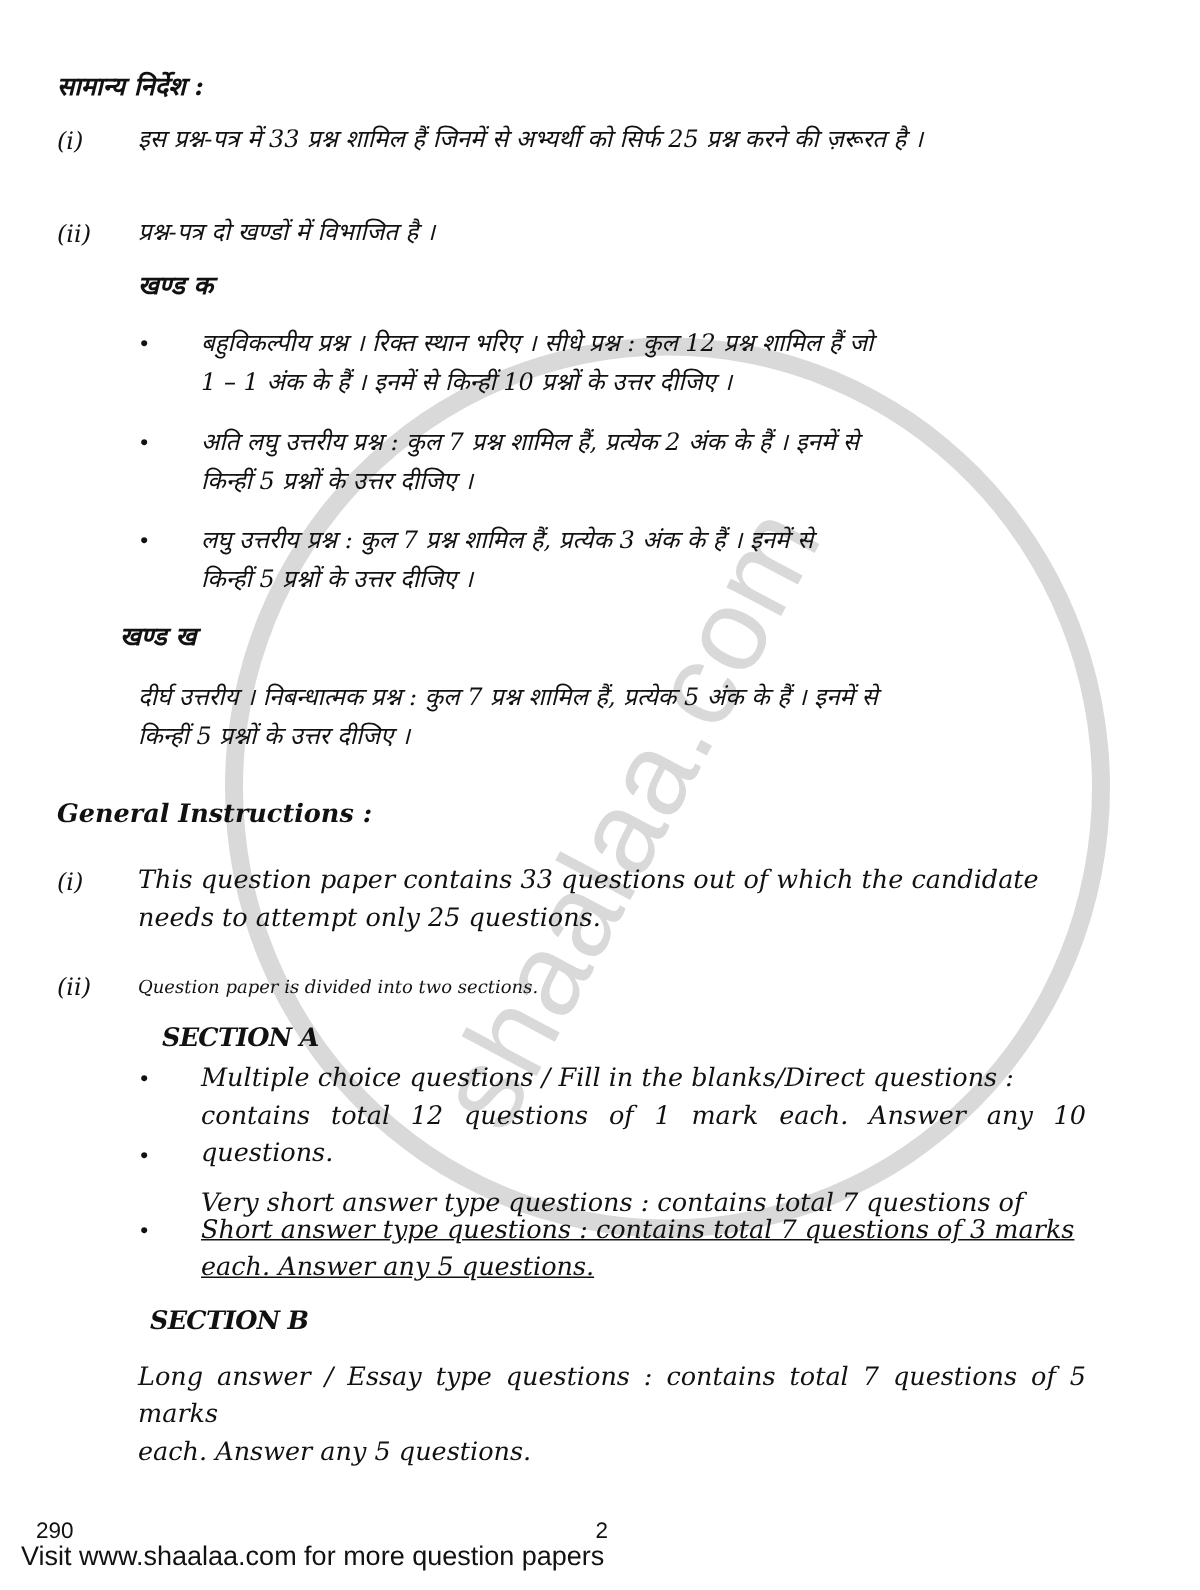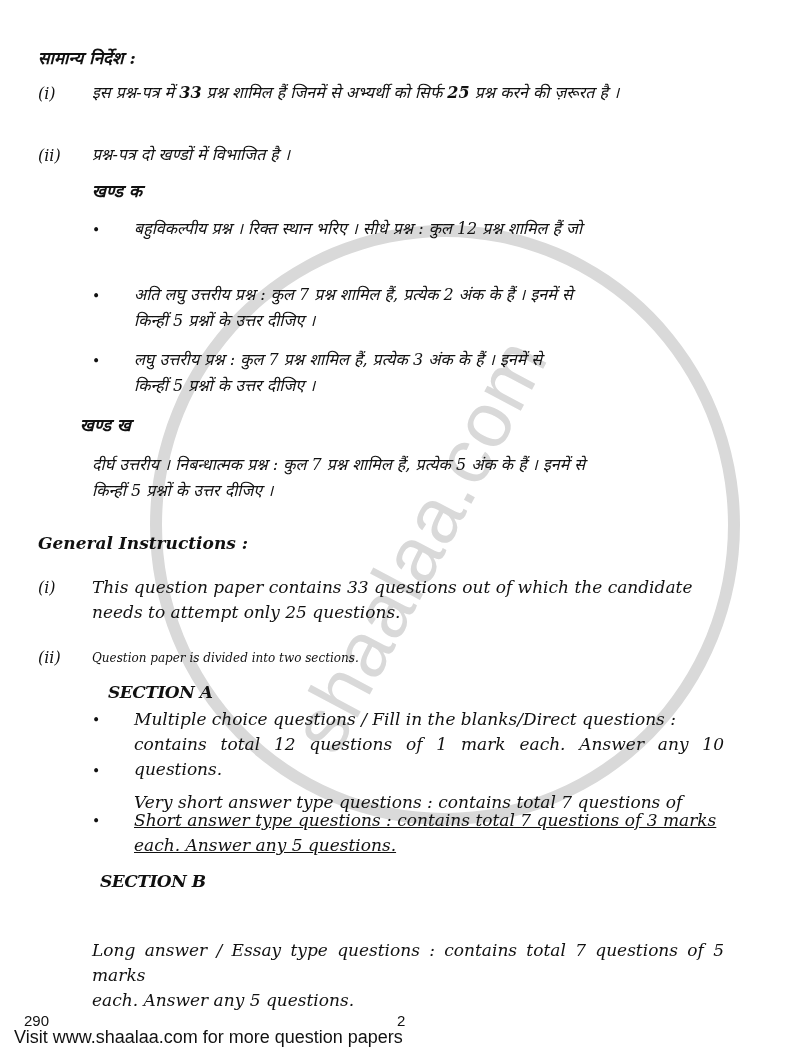--- a/index.html
+++ b/index.html
@@ -14,21 +14,21 @@
       box-sizing: border-box; pointer-events: none; z-index: 0;
     }
     .watermark-text {
       position: absolute; left: 175px; top: 470px; width: 520px;
       transform: rotate(-62deg); transform-origin: center;
       font-family: "Liberation Sans", sans-serif; font-size: 78px;
       color: #d9d9d9; letter-spacing: 1px; white-space: nowrap;
       pointer-events: none; z-index: 0;
     }
     .content { position: absolute; left: 0; top: 0; width: 800px; z-index: 1; }
-    b { font-weight: bold; }
+    b { font-weight: normal; }
     .line { position: absolute; font-size: 16px; line-height: 26px; }
     .heading { font-weight: bold; font-style: italic; font-size: 17px; }
     .num { position: absolute; left: 38px; font-style: italic; font-size: 16px; }
     .para { position: absolute; left: 92px; width: 632px; font-style: italic; font-size: 16px; line-height: 26px; text-align: justify; }
     .bullet-dot { position: absolute; left: 92px; font-size: 14px; }
     .bullet-text { position: absolute; left: 134px; width: 590px; font-style: italic; font-size: 16px; line-height: 26px; text-align: justify; }
     .en .bullet-text, .en .para { font-size: 17px; line-height: 25px; }
     .sect { position: absolute; font-weight: bold; font-style: italic; font-size: 17px; letter-spacing: -0.5px; }
     .footer-code { position: absolute; left: 24px; top: 1012px; font-family: "Liberation Sans", sans-serif; font-size: 15px; }
     .footer-page { position: absolute; left: 397px; top: 1012px; font-family: "Liberation Sans", sans-serif; font-size: 15px; }
@@ -50,20 +50,21 @@
   </div>
 
   <div class="num" style="top:146px;">(ii)</div>
   <div class="para" style="top:142px;">प्रश्न-पत्र दो खण्डों में विभाजित है ।</div>
 
   <div class="line heading" style="left:92px; top:178px;">खण्ड क</div>
 
   <div class="bullet-dot" style="top:222px;">•</div>
   <div class="bullet-text" style="top:216px;">
     <div>बहुविकल्पीय प्रश्न । रिक्त स्थान भरिए । सीधे प्रश्न : कुल 12 प्रश्न शामिल हैं जो</div>
+    <div>1 – 1 अंक के हैं । इनमें से किन्हीं 10 प्रश्नों के उत्तर दीजिए ।</div>
   </div>
 
   <div class="bullet-dot" style="top:288px;">•</div>
   <div class="bullet-text" style="top:282px;">
     <div>अति लघु उत्तरीय प्रश्न : कुल 7 प्रश्न शामिल हैं, प्रत्येक 2 अंक के हैं । इनमें से</div>
     <div>किन्हीं 5 प्रश्नों के उत्तर दीजिए ।</div>
   </div>
 
   <div class="bullet-dot" style="top:353px;">•</div>
   <div class="bullet-text" style="top:347px;">
@@ -102,21 +103,21 @@
       <div>Very short answer type questions : contains total 7 questions of</div>
     </div>
 
     <div class="bullet-dot" style="top:813px;">•</div>
     <div class="bullet-text" style="top:808px;text-decoration:underline;">
       <div>Short answer type questions : contains total 7 questions of 3 marks</div>
       <div>each. Answer any 5 questions.</div>
     </div>
 
     <div class="sect" style="left:100px; top:871px;">SECTION B</div>
-    <div class="para" style="top:906px;margin-top:32px;">
+    <div class="para" style="top:906px;">
       <div>Long answer / Essay type questions : contains total 7 questions of 5 marks</div>
       <div>each. Answer any 5 questions.</div>
     </div>
   </div>
 
   <div class="footer-code">290</div>
   <div class="footer-page">2</div>
   <div class="footer-visit">Visit www.shaalaa.com for more question papers</div>
 </div>
 

